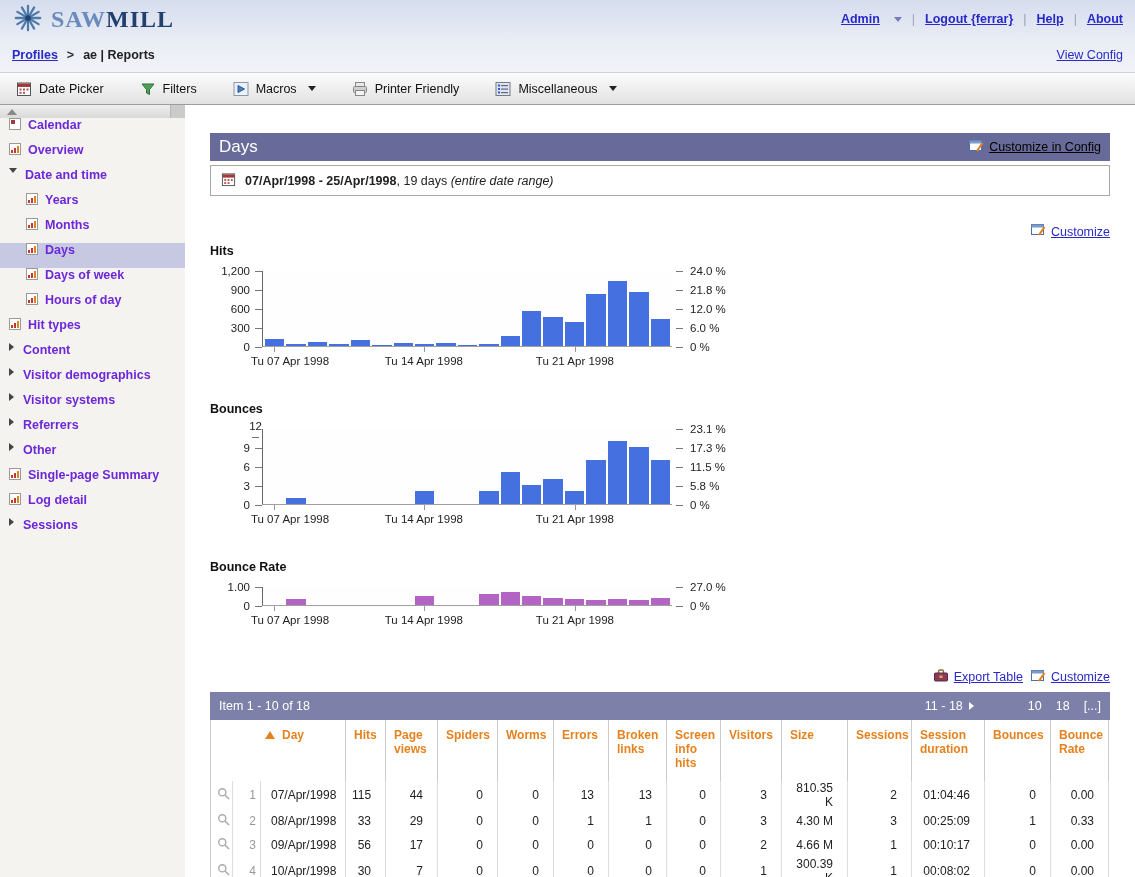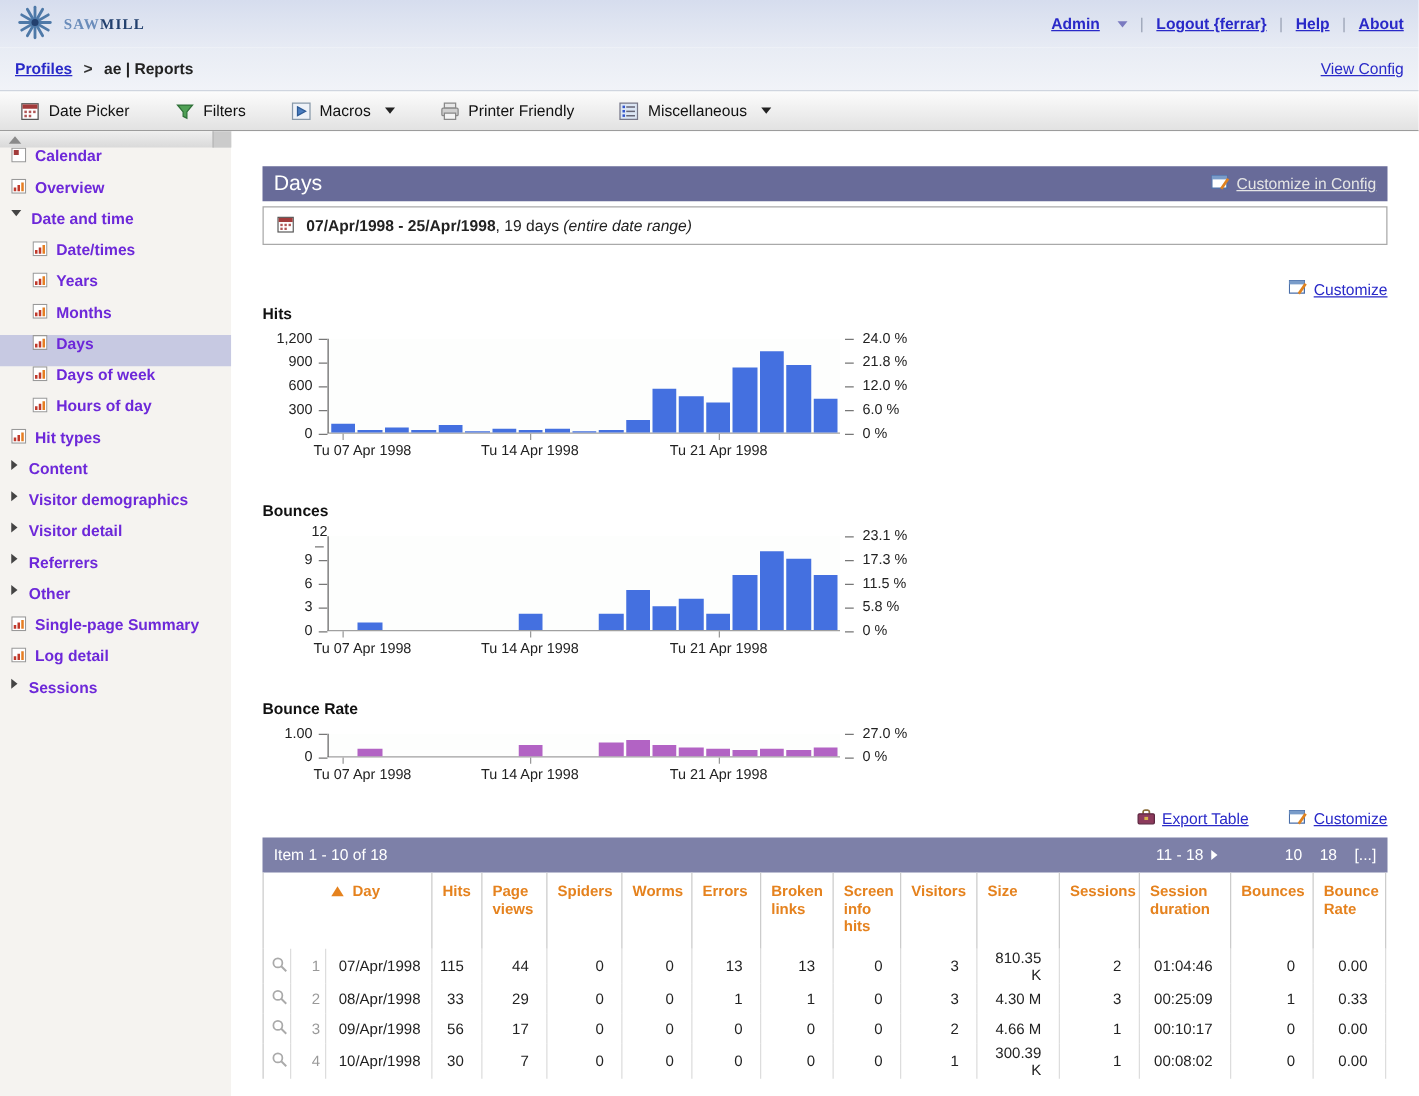--- a/index.html
+++ b/index.html
@@ -7,21 +7,21 @@
   body {
     width:1135px; height:877px; overflow:hidden; background:#fff;
     font-family:"Liberation Sans", sans-serif; font-size:12.5px; color:#222;
   }
   a { color:#2929c8; text-decoration:underline; cursor:pointer; }
 
   
   .topbar { height:38px; background:linear-gradient(#d6ddee,#e7ebf4);
     display:flex; align-items:center; justify-content:space-between; padding:0 12px; }
   .logo { display:flex; align-items:center; gap:7px; }
-  .logo-text { font-family:"Liberation Serif", serif; font-size:12px; font-weight:bold; letter-spacing:1px; }
+  .logo-text { font-family:"Liberation Serif", serif; font-size:24px; font-weight:bold; letter-spacing:1px; }
   .logo-saw { color:#6a8cba; } .logo-mill { color:#22406e; }
   .top-links { display:flex; align-items:center; gap:10px; font-weight:bold; }
   .sep { color:#9aa3b5; font-weight:normal; }
   .dd-arrow { display:inline-block; width:0; height:0; border-left:4px solid transparent;
     border-right:4px solid transparent; border-top:5px solid #7a7ac0; margin-left:4px; vertical-align:middle; }
 
   .crumb-row { height:34px; background:linear-gradient(#e8ecf4,#f1f3f8);
     display:flex; align-items:center; justify-content:space-between; padding:0 12px; }
   .crumb-left { display:flex; align-items:center; gap:9px; font-weight:bold; }
   .crumb-sep { color:#333; }
@@ -46,21 +46,21 @@
   .tri-down  { width:0; height:0; border-left:4px solid transparent; border-right:4px solid transparent; border-top:5px solid #444; margin-right:1px;}
 
   .main { flex:1; padding:28px 0 0 25px; background:#fff; }
   .panel { width:900px; }
 
   
   .days-bar { height:28px; background:#686b99; color:#fff; display:flex; align-items:center;
     justify-content:space-between; padding:0 9px; }
   .days-title { font-size:17px; }
   .bar-link { color:#fff; font-size:12.5px; display:flex; align-items:center; gap:5px; }
-  .bar-link a { color:#e5e5e5; }
+  .bar-link a { color:#000000; }
   .date-box { margin-top:4px; border:1px solid #a9a9a9; height:31px; display:flex; align-items:center;
     gap:9px; padding:0 10px; background:#fff; }
   .customize-row { margin-top:27px; display:flex; justify-content:flex-end; }
   .iconlink { display:flex; align-items:center; gap:5px; }
 
   
   .chart { margin-top:31px; }
   .chart.first { margin-top:4px; }
   .chart-title { font-weight:bold; font-size:12.5px; color:#111; margin-bottom:13px; }
   .chart-body { display:flex; }
@@ -74,21 +74,21 @@
   .xstub { position:absolute; bottom:-6px; width:1px; height:5px; background:#999; }
   .raxis { width:90px; flex:none; position:relative; padding-left:4px; }
   .rtick { position:absolute; left:4px; transform:translateY(-50%); display:flex; align-items:center; gap:7px; }
   .rdash { width:7px; height:1px; background:#777; }
   .rlab { font-size:11.5px; color:#222; }
   .xlabels { position:relative; margin-left:52px; width:410px; height:16px; margin-top:8px; font-size:11.5px; color:#222; }
   .xlab { position:absolute; top:0; transform:translateX(-50%); white-space:nowrap; }
   .xlab.firstlab { transform:translateX(-28%); }
 
   
-  .export-row { margin-top:16px; display:flex; justify-content:flex-end; gap:32px; }
+  .export-row { margin-top:38px; display:flex; justify-content:flex-end; gap:8px; }
   .pager { margin-top:6px; height:28px; background:#7d80a8; color:#fff; display:flex; align-items:center;
     justify-content:space-between; padding:0 9px; }
   .pager-right { display:flex; align-items:center; gap:14px; }
   .pager-next { display:flex; align-items:center; gap:6px; margin-right:40px; cursor:pointer; }
   .next-arrow { width:0; height:0; border-top:4px solid transparent; border-bottom:4px solid transparent; border-left:5px solid #fff; }
   .pager-sizes { display:flex; gap:14px; }
   .pager-sizes a { color:#fff; text-decoration:none; }
 
   table.data { border-collapse:collapse; width:898px; font-size:12px; table-layout:fixed;
     border-left:1px solid #ccc; border-right:1px solid #ccc; }
@@ -245,31 +245,20 @@
         </div>
         <div class="side-item indent">
           <span style="display: inline-flex;">
             <svg width="12" height="12">
               <rect x="0.5" y="0.5" width="11" height="11" fill="#fff" stroke="#999"></rect>
               <rect x="2" y="7" width="2" height="3" fill="#c0392b"></rect>
               <rect x="5" y="5" width="2" height="5" fill="#c0392b"></rect>
               <rect x="8" y="3" width="2" height="7" fill="#e67e22"></rect>
             </svg>
           </span>
-          <span>Date/times</span>
-        </div>
-        <div class="side-item indent">
-          <span style="display: inline-flex;">
-            <svg width="12" height="12">
-              <rect x="0.5" y="0.5" width="11" height="11" fill="#fff" stroke="#999"></rect>
-              <rect x="2" y="7" width="2" height="3" fill="#c0392b"></rect>
-              <rect x="5" y="5" width="2" height="5" fill="#c0392b"></rect>
-              <rect x="8" y="3" width="2" height="7" fill="#e67e22"></rect>
-            </svg>
-          </span>
           <span>Years</span>
         </div>
         <div class="side-item indent">
           <span style="display: inline-flex;">
             <svg width="12" height="12">
               <rect x="0.5" y="0.5" width="11" height="11" fill="#fff" stroke="#999"></rect>
               <rect x="2" y="7" width="2" height="3" fill="#c0392b"></rect>
               <rect x="5" y="5" width="2" height="5" fill="#c0392b"></rect>
               <rect x="8" y="3" width="2" height="7" fill="#e67e22"></rect>
             </svg>
@@ -323,21 +312,21 @@
         <div class="side-item">
           <span class="tri-right"></span>
           <span>Content</span>
         </div>
         <div class="side-item">
           <span class="tri-right"></span>
           <span>Visitor demographics</span>
         </div>
         <div class="side-item">
           <span class="tri-right"></span>
-          <span>Visitor detail</span>
+          <span>Visitor systems</span>
         </div>
         <div class="side-item">
           <span class="tri-right"></span>
           <span>Referrers</span>
         </div>
         <div class="side-item">
           <span class="tri-right"></span>
           <span>Other</span>
         </div>
         <div class="side-item">

